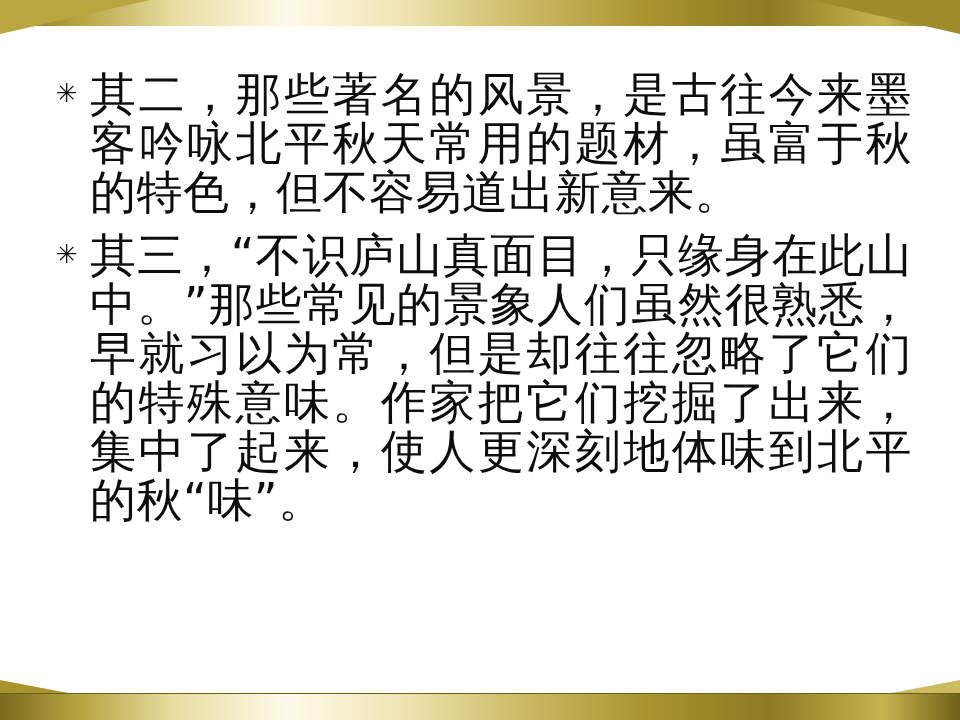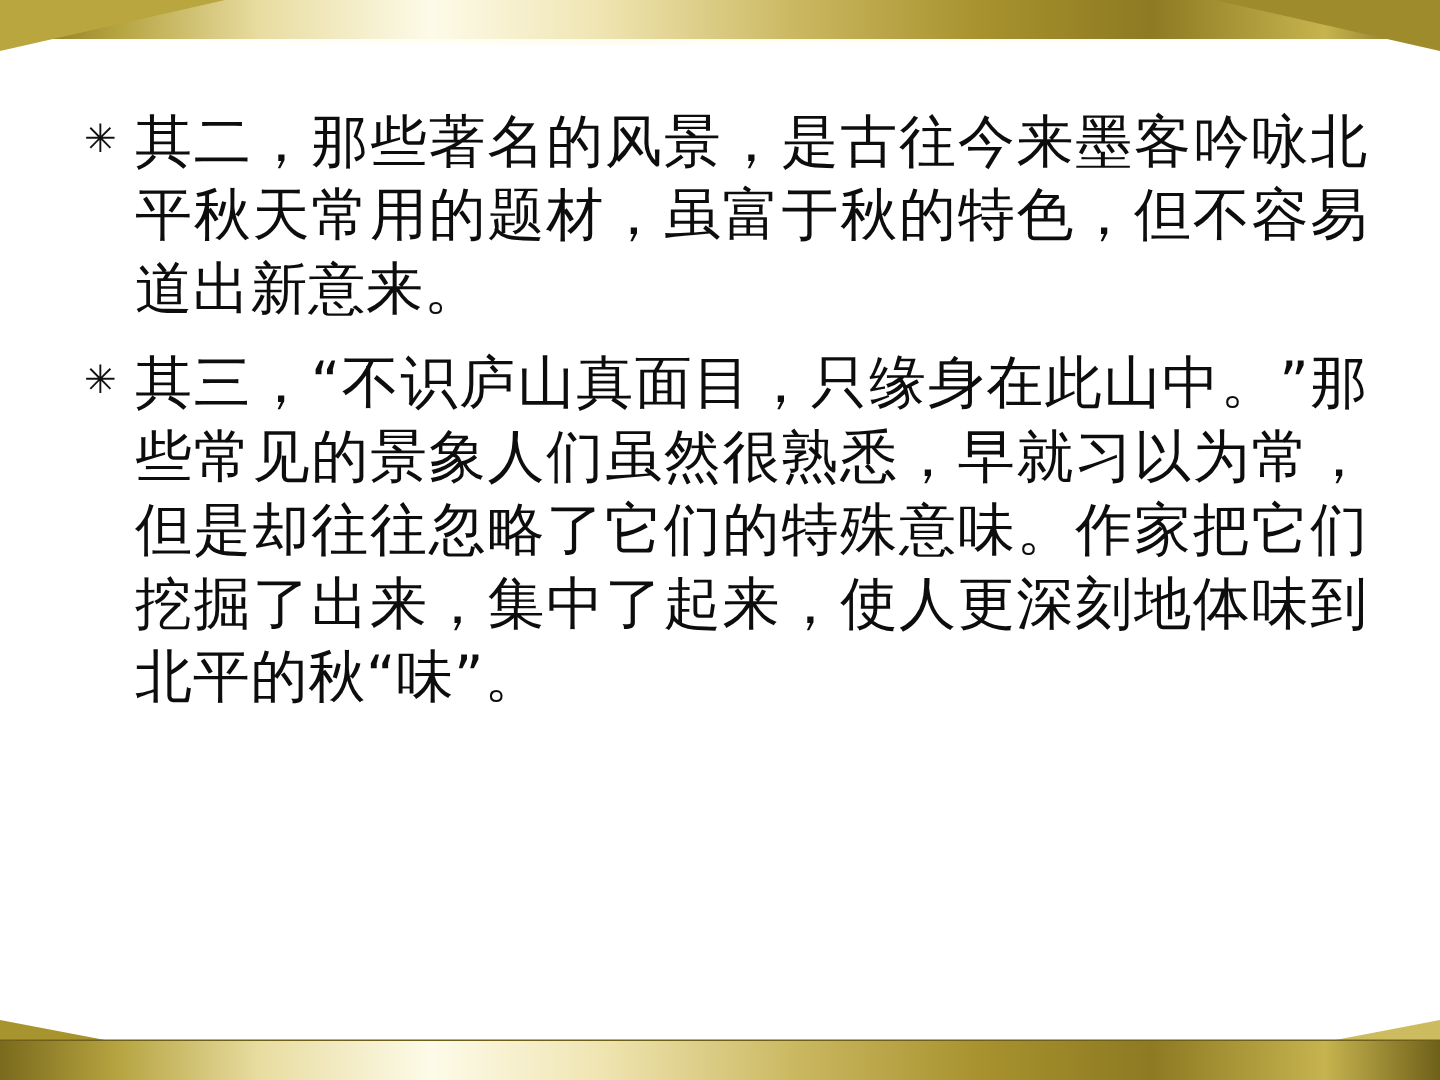--- a/index.html
+++ b/index.html
@@ -110,21 +110,21 @@
     width: 34px;
     font-size: 26px;
     line-height: 46px;
     color: #111111;
     text-align: left;
     font-family: "DejaVu Sans", "Liberation Sans", sans-serif;
   }
 
   .bullet-text {
     flex: 1 1 auto;
-    font-size: 38px;
+    font-size: 46px;
     line-height: 49px;
     color: #0d0d0d;
     letter-spacing: 0.5px;
     text-align: justify;
     text-justify: inter-ideograph;
     font-family: "DejaVu Sans", "Liberation Sans", sans-serif;
   }
 </style>
 </head>
 <body>

